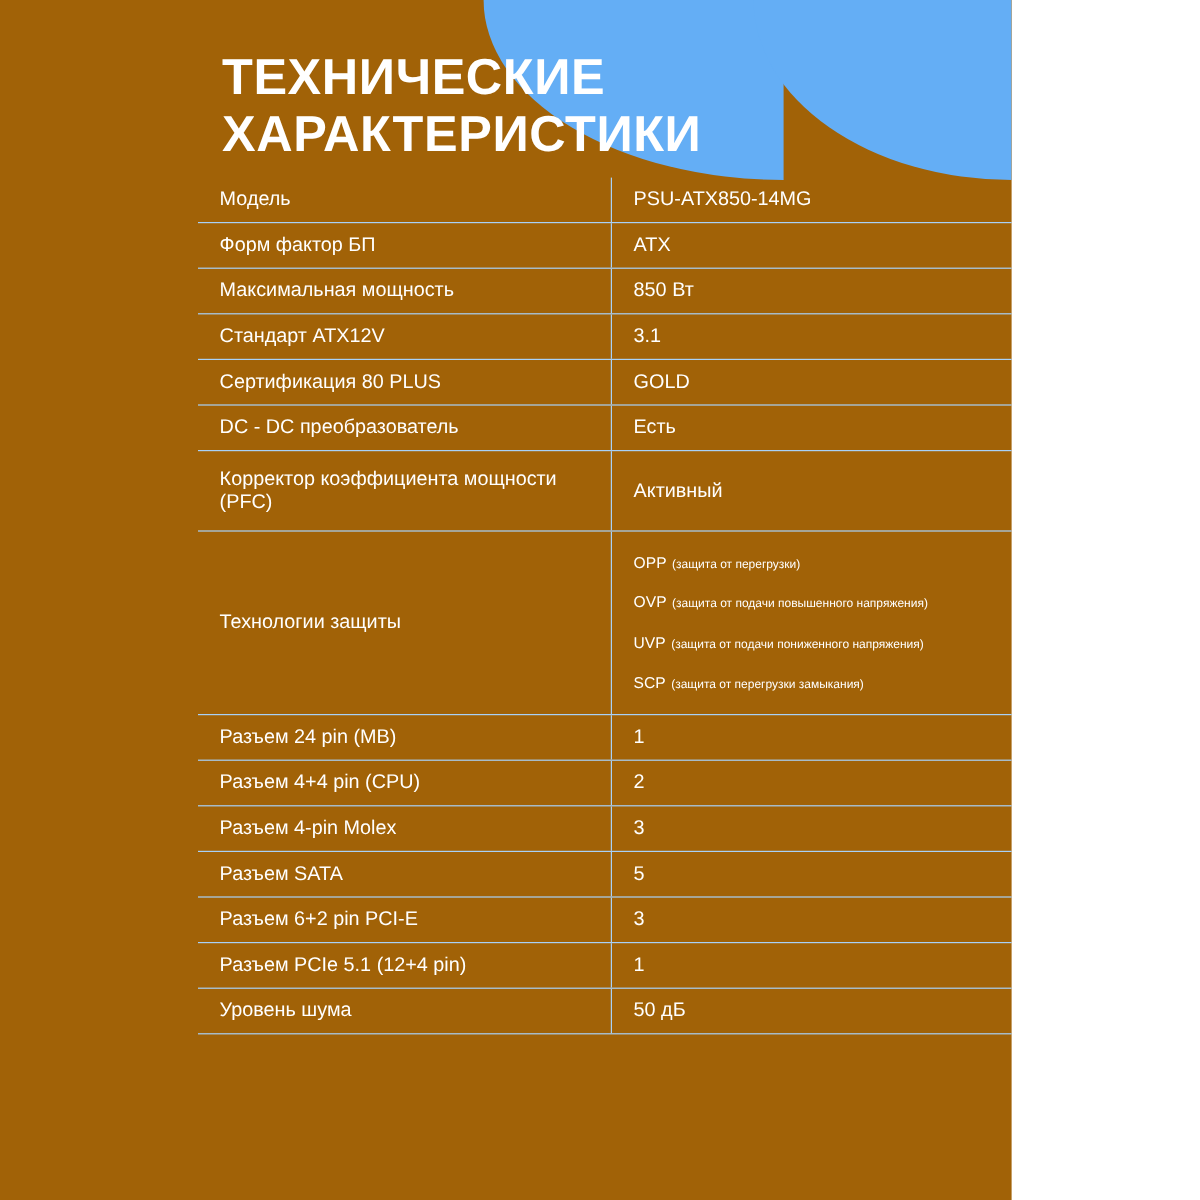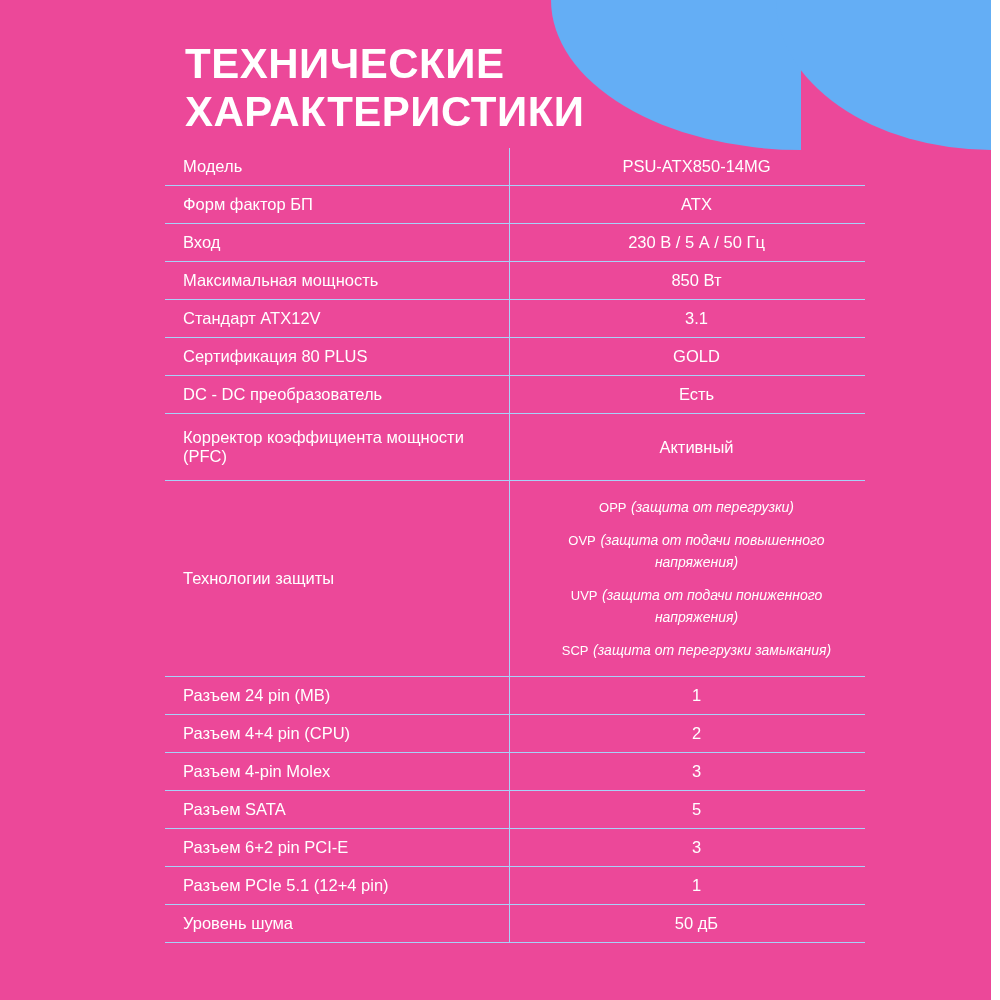--- a/index.html
+++ b/index.html
@@ -8,23 +8,23 @@
   }
   body {
     width: 1000px;
     height: 1000px;
     background: #ffffff;
     font-family: "Liberation Sans", sans-serif;
     overflow: hidden;
   }
   .page {
     position: relative;
-    width: 991px;
+    width: 843px;
     height: 1000px;
-    background: #ec4899;
+    background: #a16207;
     box-sizing: border-box;
     overflow: hidden;
     padding-left: 44px;
   }
   
   .arc {
     position: absolute;
     border-radius: 0 0 0 100%;
     background: #64aef5;
     pointer-events: none;
@@ -70,43 +70,41 @@
     border-bottom: 1.5px solid #a8d1f8;
   }
   .spec-table td.label {
     width: 312px;
     padding-left: 18px;
     padding-right: 14px;
   }
   .spec-table td.value {
     padding-left: 18px;
     border-left: 1.5px solid #a8d1f8;
-    text-align: center;
   }
   .spec-table tr.tall td {
     padding-top: 14px;
     padding-bottom: 14px;
   }
   .prot-list {
     margin: 0;
     padding: 0;
     list-style: none;
   }
   .prot-list li {
     padding: 6px 0;
     font-size: 16.5px;
     color: #ffffff;
     line-height: 1.3;
   }
   .prot-list li .abbr {
     font-size: 13px;
   }
   .prot-list li .desc {
-    font-size: 14px;
-    font-style: italic;
+    font-size: 10px;
   }
   .protect-label {
     text-align: left;
     margin-top: 34px;
   }
 </style>
 </head>
 <body>
 
 <div class="page">
@@ -121,24 +119,20 @@
     <tbody>
       <tr>
         <td class="label">Модель</td>
         <td class="value">PSU-ATX850-14MG</td>
       </tr>
       <tr>
         <td class="label">Форм фактор БП</td>
         <td class="value">ATX</td>
       </tr>
       <tr>
-        <td class="label">Вход</td>
-        <td class="value">230 В / 5 А / 50 Гц</td>
-      </tr>
-      <tr>
         <td class="label">Максимальная мощность</td>
         <td class="value">850 Вт</td>
       </tr>
       <tr>
         <td class="label">Стандарт ATX12V</td>
         <td class="value">3.1</td>
       </tr>
       <tr>
         <td class="label">Сертификация 80 PLUS</td>
         <td class="value">GOLD</td>

